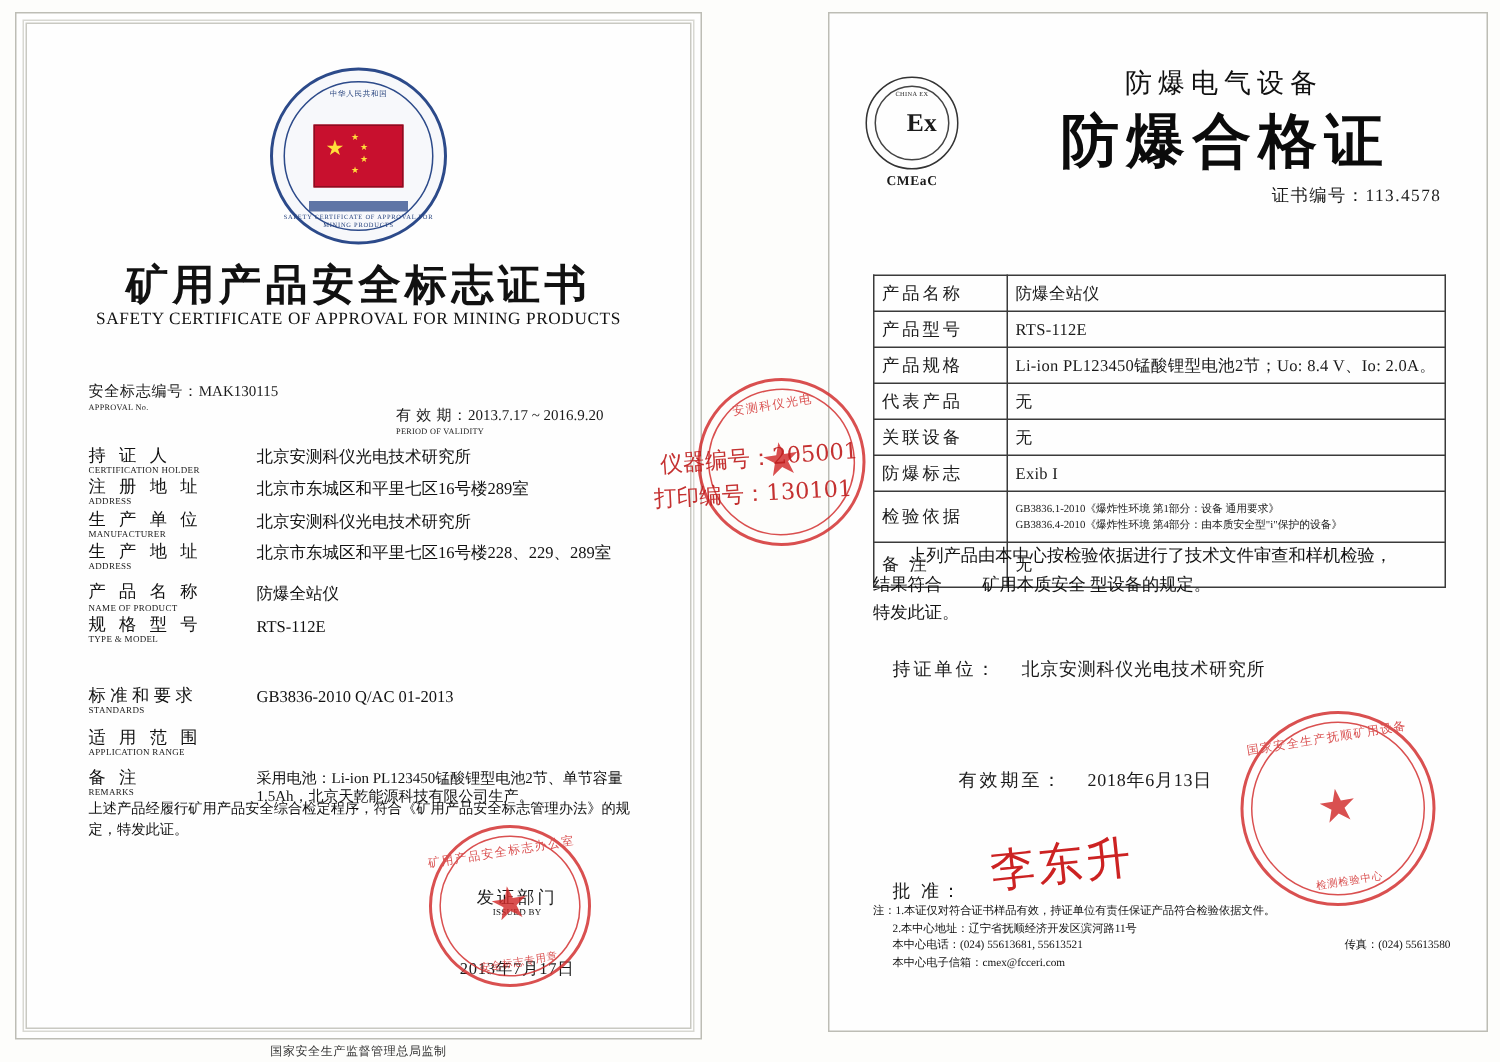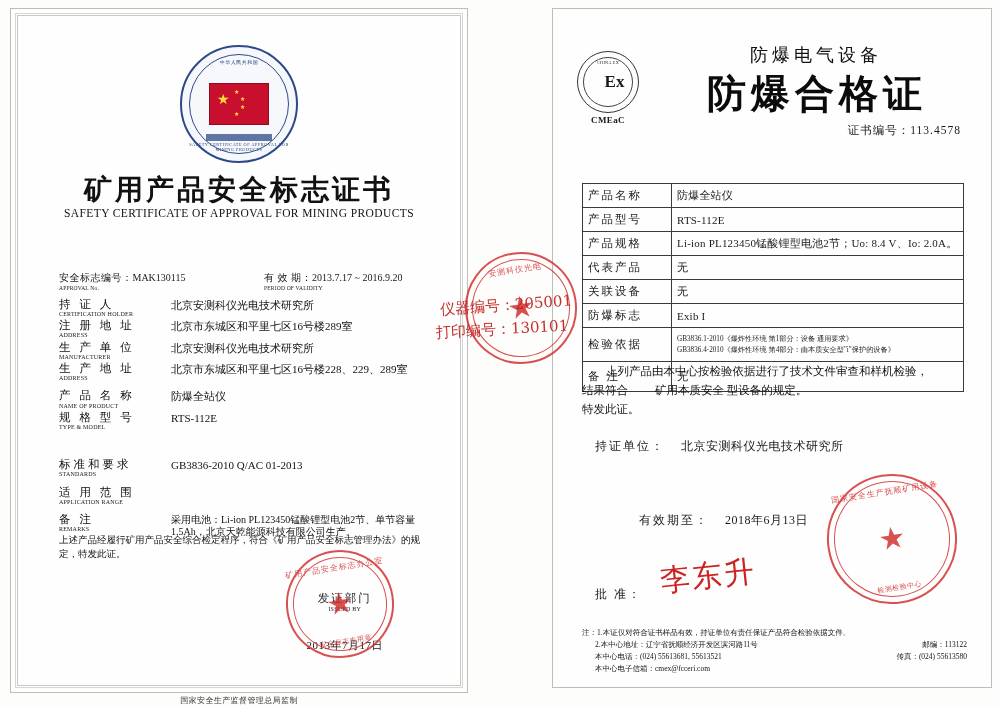--- a/index.html
+++ b/index.html
@@ -176,21 +176,21 @@
     font-size: 11px;
     color: #111;
     padding-top: 1px;
     flex: 1;
     line-height: 1.25;
   }
   .val.small { font-size: 10px; }
 
   .row-approval {
     display: flex;
-    align-items: flex-end;
+    align-items: center;
     margin-bottom: 7px;
   }
   .appr-left { width: 205px; flex: none; }
   .appr-right { flex: 1; margin-top: 32px; }
   .appr-left .cn, .appr-right .cn { font-size: 10px; letter-spacing: .5px; }
   .appr-left .en, .appr-right .en { font-size: 5.5px; letter-spacing: .2px; }
   .inlineval { font-size: 10px; }
 
   .left-gap { height: 12px; }
 
@@ -447,21 +447,21 @@
   .kv-1 { top: 429px; }
   .kv-2 { top: 466px; }
   .kv-3 { top: 503px; margin-left: 44px; }
   .kv-4 { top: 540px; }
   .kv-5 { top: 577px; }
 
   .notes {
     position: absolute;
     left: 29px;
     right: 24px;
-    top: 618px;
+    top: 592px;
     font-size: 7.5px;
     line-height: 1.55;
     color: #111;
   }
   .notes .nline { display: block; }
   .notes .indent { padding-left: 13px; }
   .notes .cols { display: flex; justify-content: space-between; padding-left: 13px; }
 </style>
 </head>
 <body>
@@ -676,21 +676,20 @@
     <div class="kv kv-3">
       <span class="kk">有效期至：</span><span class="vv">2018年6月13日</span>
     </div>
     <div class="kv kv-5">
       <span class="kk">批  准：</span><span class="vv"></span>
     </div>
 
     <div class="notes">
       <span class="nline">注：1.本证仅对符合证书样品有效，持证单位有责任保证产品符合检验依据文件。</span>
       <span class="nline indent">2.本中心地址：辽宁省抚顺经济开发区滨河路11号</span>
-      <span class="nline indent" style="display:block;text-align:right;margin-top:-11px;">邮编：113122</span>
       <span class="cols">
         <span><span>本中心电话：</span><span>(024) 55613681, 55613521</span></span>
         <span><span>传真：</span><span>(024) 55613580</span></span>
       </span>
       <span class="nline indent"><span>本中心电子信箱：</span><span>cmex@fcceri.com</span></span>
     </div>
   </div>
 
   <div class="seal seal-3">
     <div class="seal-inner"></div>

